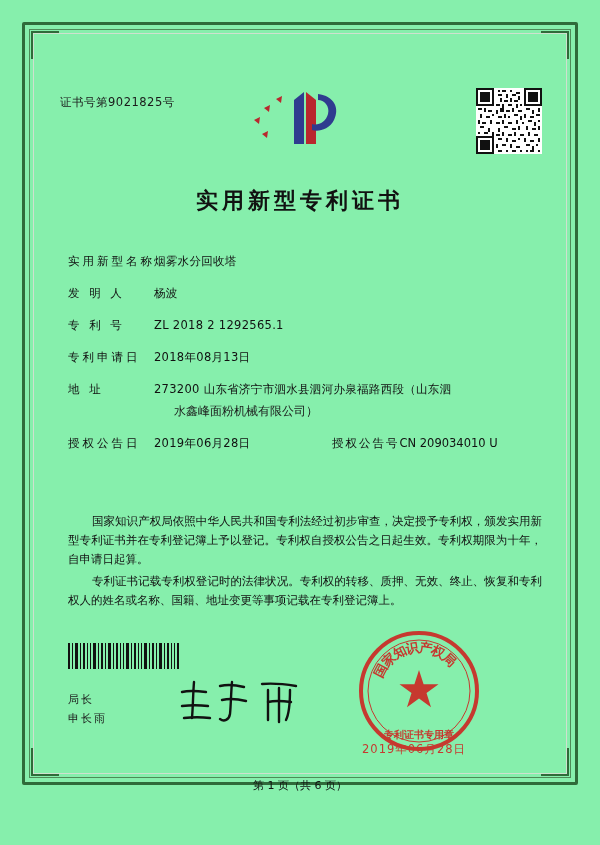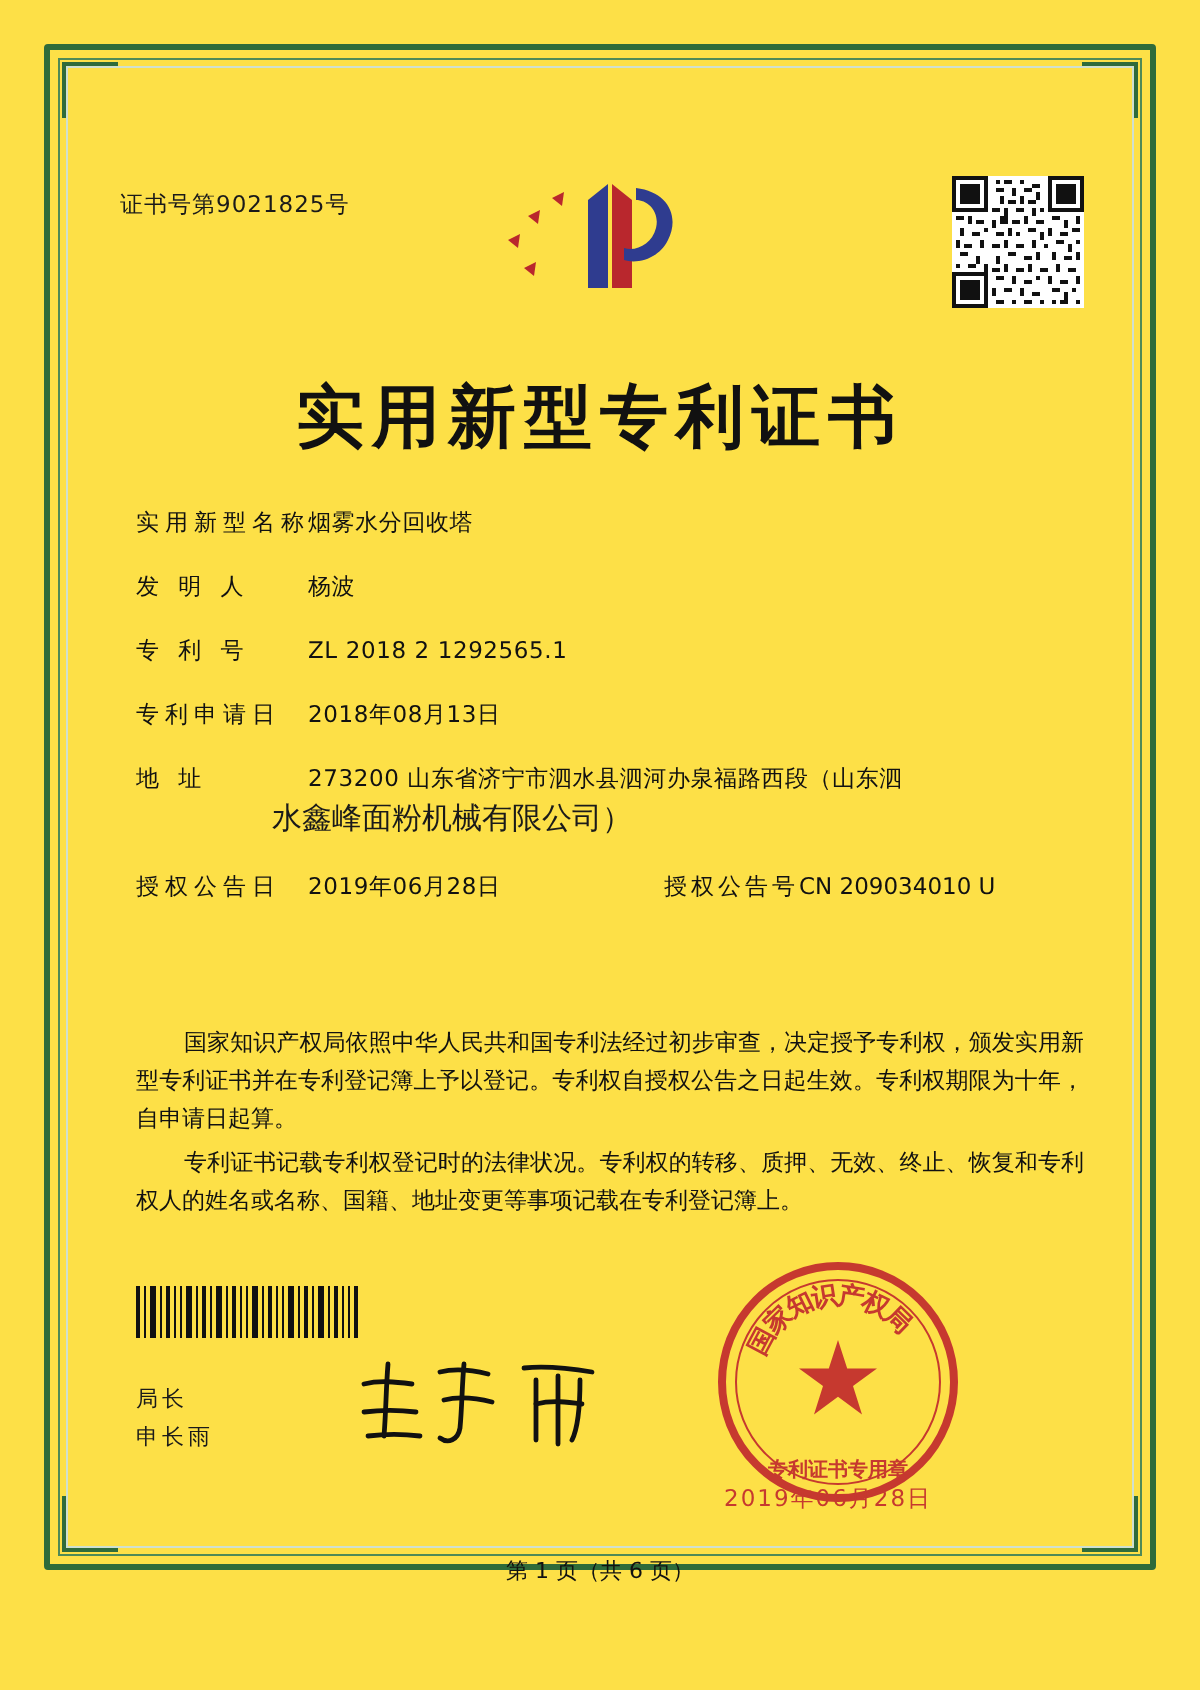--- a/index.html
+++ b/index.html
@@ -11,21 +11,21 @@
     height: 845px;
     background: #ffffff;
     font-family: "DejaVu Sans", "Liberation Sans", sans-serif;
     color: #1a1a1a;
     position: relative;
     overflow: hidden;
   }
   .page {
     position: absolute;
     inset: 0;
-    background: #fde047;
+    background: #86efac;
   }
   
   .frame-outer {
     position: absolute;
     left: 22px;
     top: 22px;
     right: 22px;
     bottom: 60px;
     border: 3px solid #2f6b3a;
     border-radius: 2px;
@@ -82,21 +82,21 @@
   }
   .qr svg { display: block; }
 
   .title {
     position: absolute;
     left: 0;
     right: 0;
     top: 186px;
     text-align: center;
     font-family: "DejaVu Serif", "Liberation Serif", serif;
-    font-size: 34px;
+    font-size: 22px;
     font-weight: bold;
     letter-spacing: 4px;
     color: #111;
   }
 
   
   .fields {
     position: absolute;
     left: 68px;
     right: 58px;
@@ -127,26 +127,25 @@
   .row.two .label2 {
     flex: 0 0 auto;
     letter-spacing: 2px;
     white-space: nowrap;
     margin-right: 0;
   }
   .row.two .value2 {
     flex: 1 1 auto;
   }
   .addr-extra {
-    margin-left: 68px;
-    font-size: 15px;
+    margin-left: 106px;
+    font-size: 12px;
     line-height: 18px;
     margin-top: -10px;
     margin-bottom: 14px;
-    font-family: Liberation Mono, monospace;
   }
 
   
   .para {
     position: absolute;
     left: 68px;
     right: 58px;
     font-size: 11.5px;
     line-height: 19px;
     text-indent: 24px;

